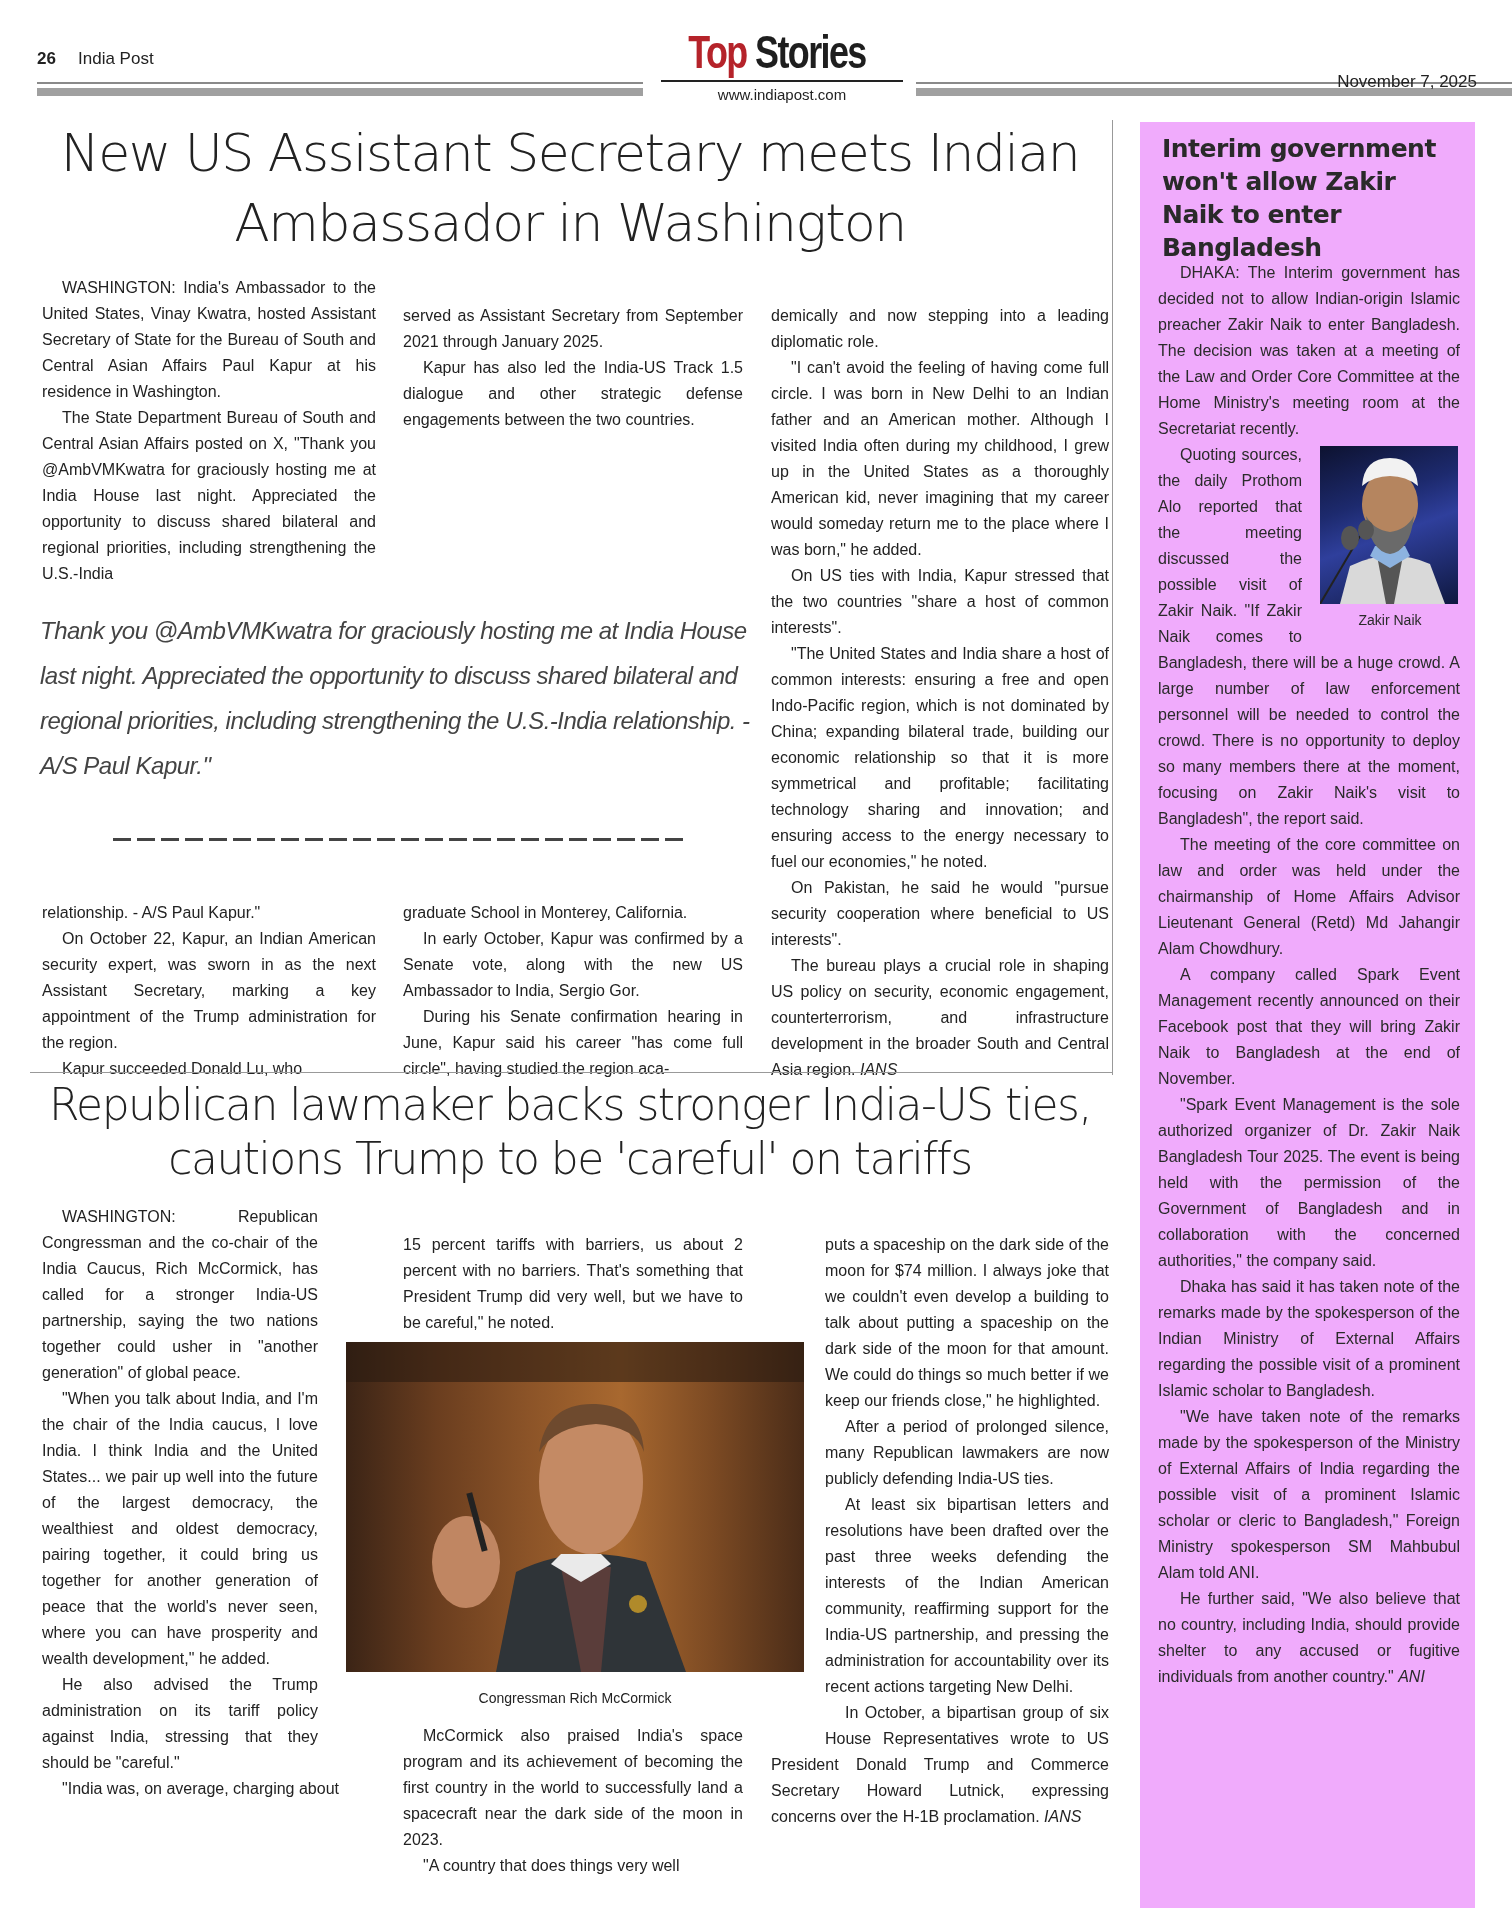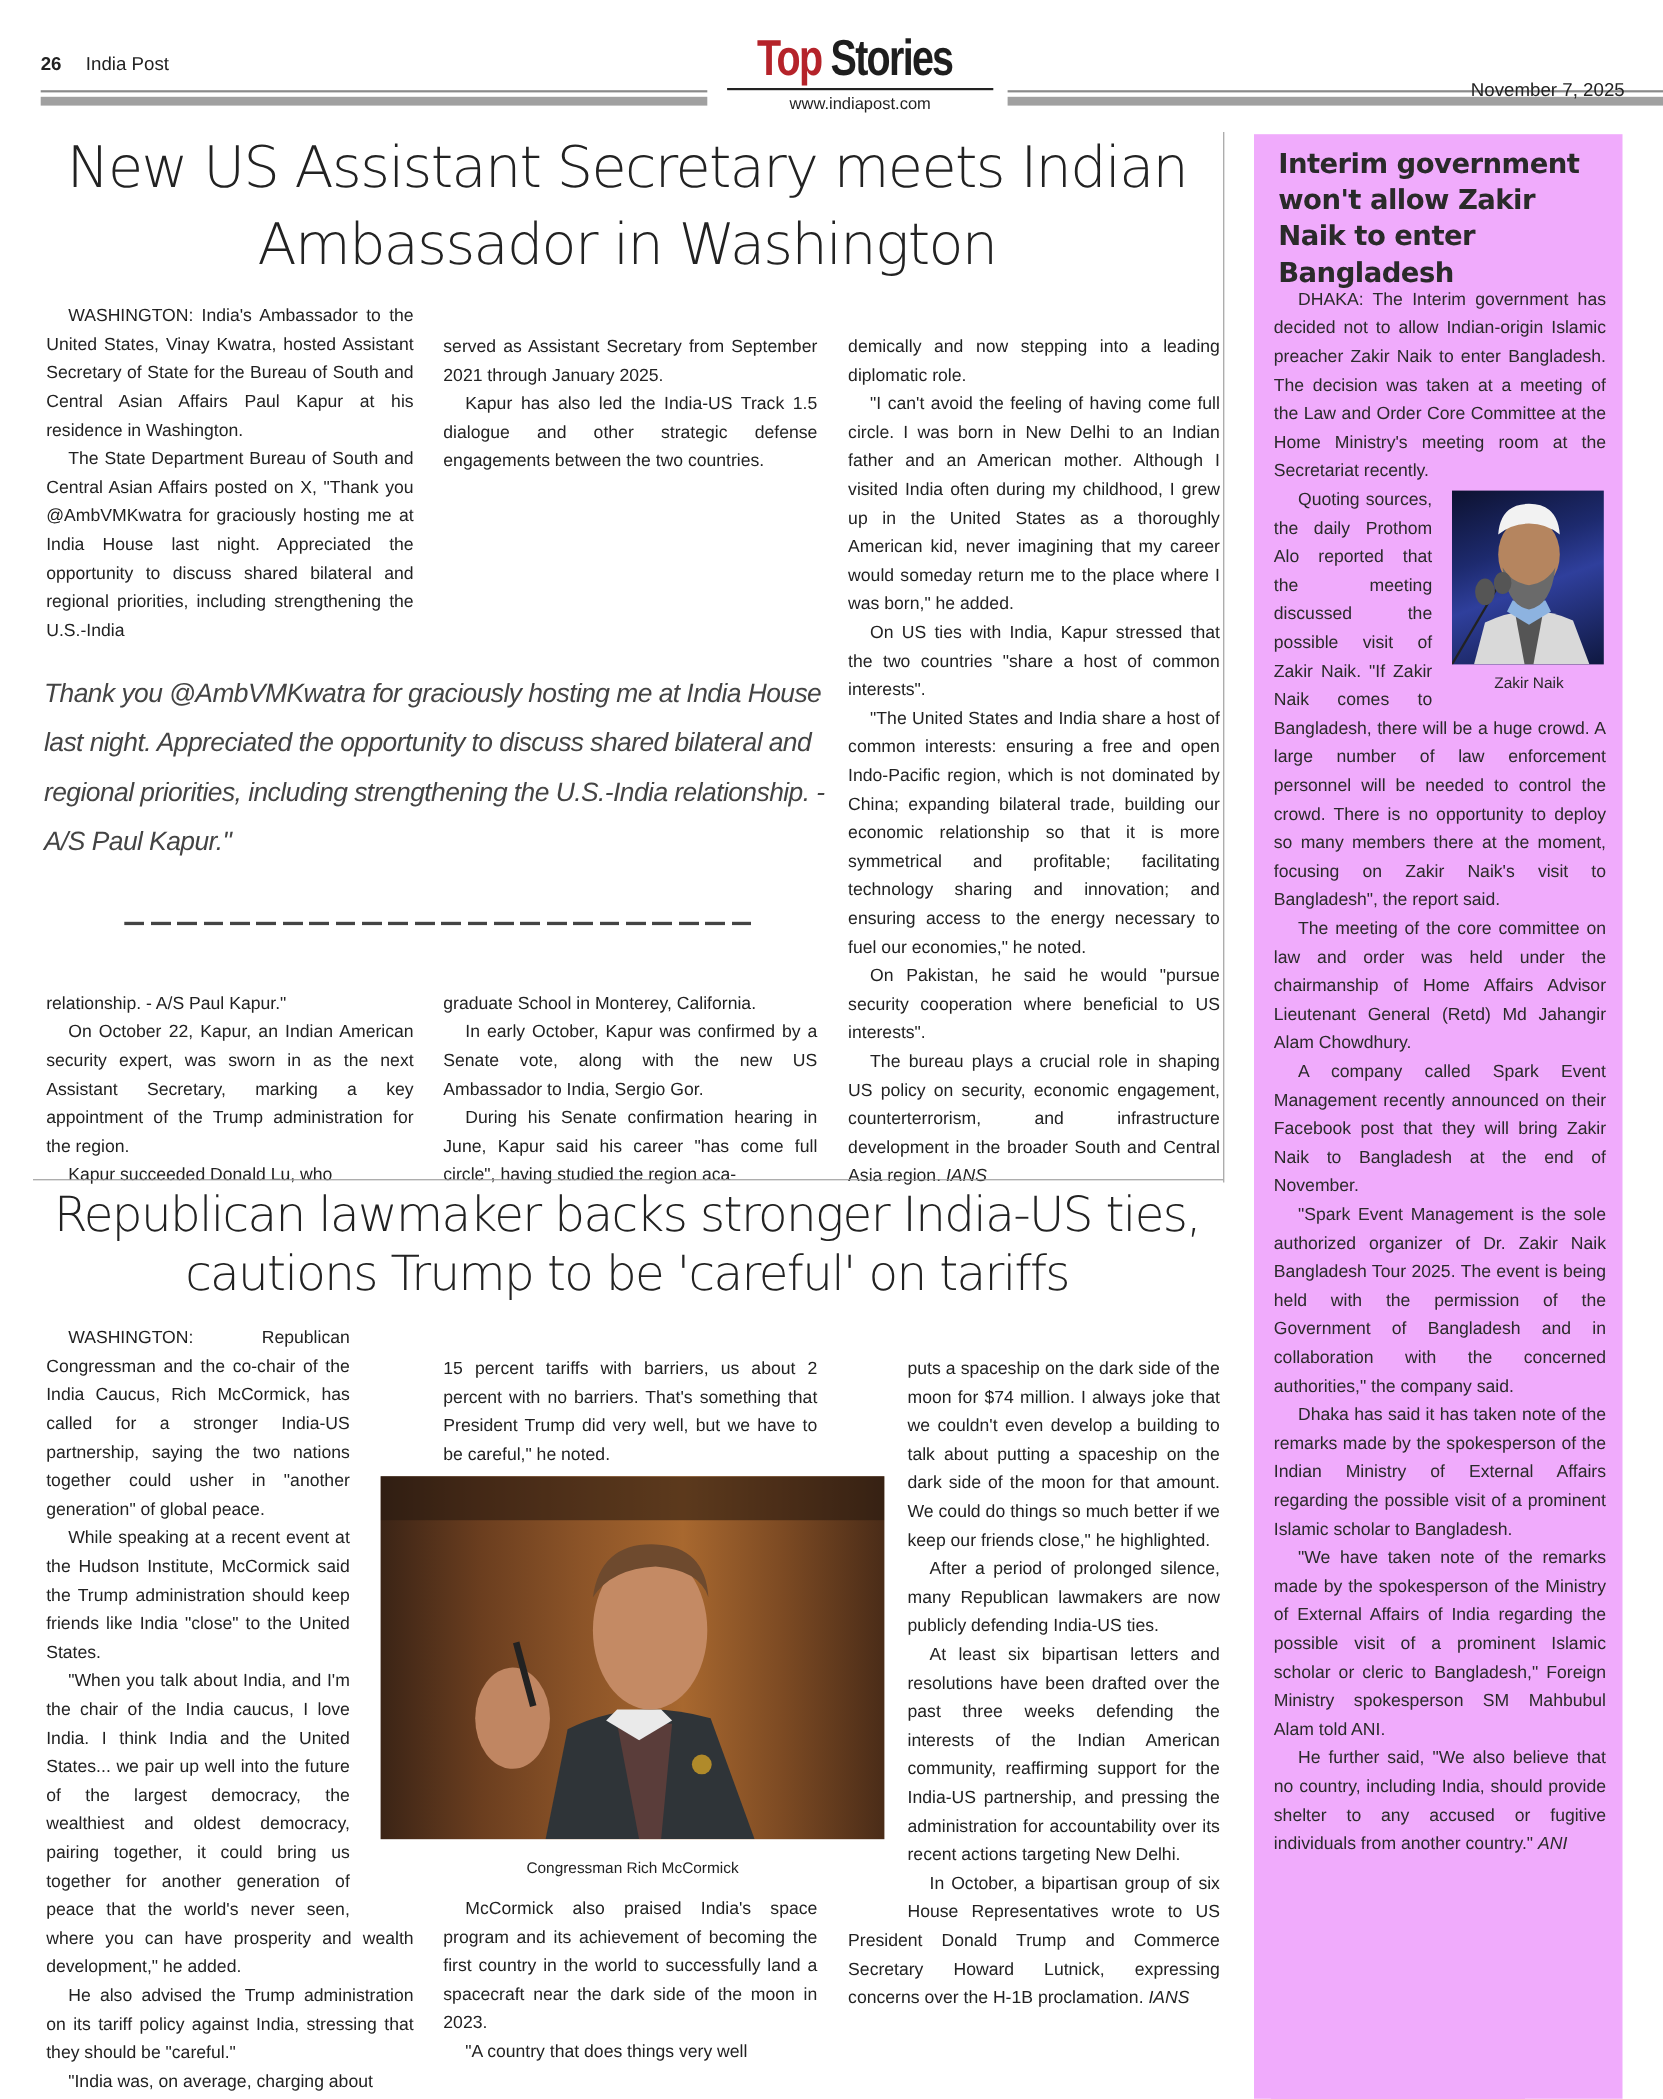--- a/index.html
+++ b/index.html
@@ -110,21 +110,20 @@
 </div>
 
 <div class="divider-v"></div>
 <div class="divider-h"></div>
 
 <h2 class="headline h2">Republican lawmaker backs stronger India-US ties, cautions Trump to be 'careful' on tariffs</h2>
 
 <div class="col" style="left:42px; top:1204px; width:334px;">
   <div style="float:right; width:58px; height:428px; margin-top:104px;"></div>
   <p>WASHINGTON: Republican Congressman and the co-chair of the India Caucus, Rich McCormick, has called for a stronger India-US partnership, saying the two nations together could usher in "another generation" of global peace.</p>
-  <p>While speaking at a recent event at the Hudson Institute, McCormick said the Trump administration should keep friends like India "close" to the United States.</p>
   <p>"When you talk about India, and I'm the chair of the India caucus, I love India. I think India and the United States... we pair up well into the future of the largest democracy, the wealthiest and oldest democracy, pairing together, it could bring us together for another generation of peace that the world's never seen, where you can have prosperity and wealth development," he added.</p>
   <p>He also advised the Trump administration on its tariff policy against India, stressing that they should be "careful."</p>
   <p>"India was, on average, charging about</p>
 </div>
 
 <div class="col" style="left:403px; top:1204px; width:340px;">
   <p class="noindent">15 percent tariffs with barriers, us about 2 percent with no barriers. That's something that President Trump did very well, but we have to be careful," he noted.</p>
 </div>
 
 <div class="mccormick-photo">

